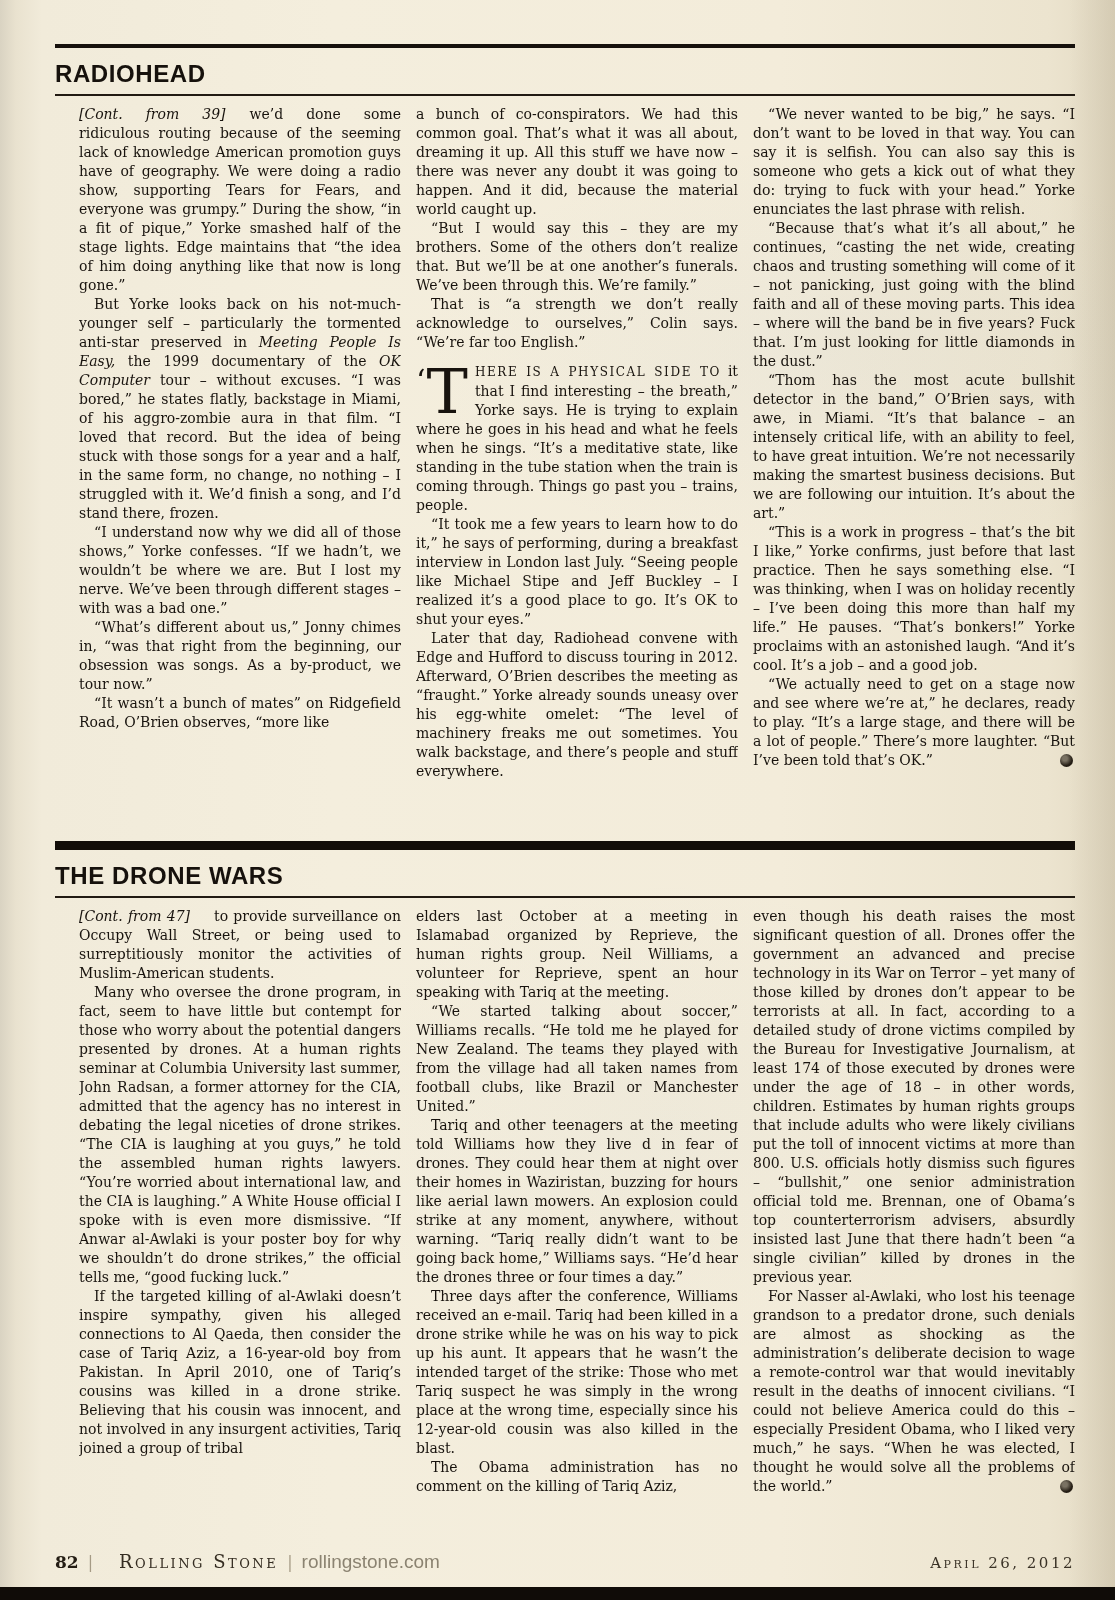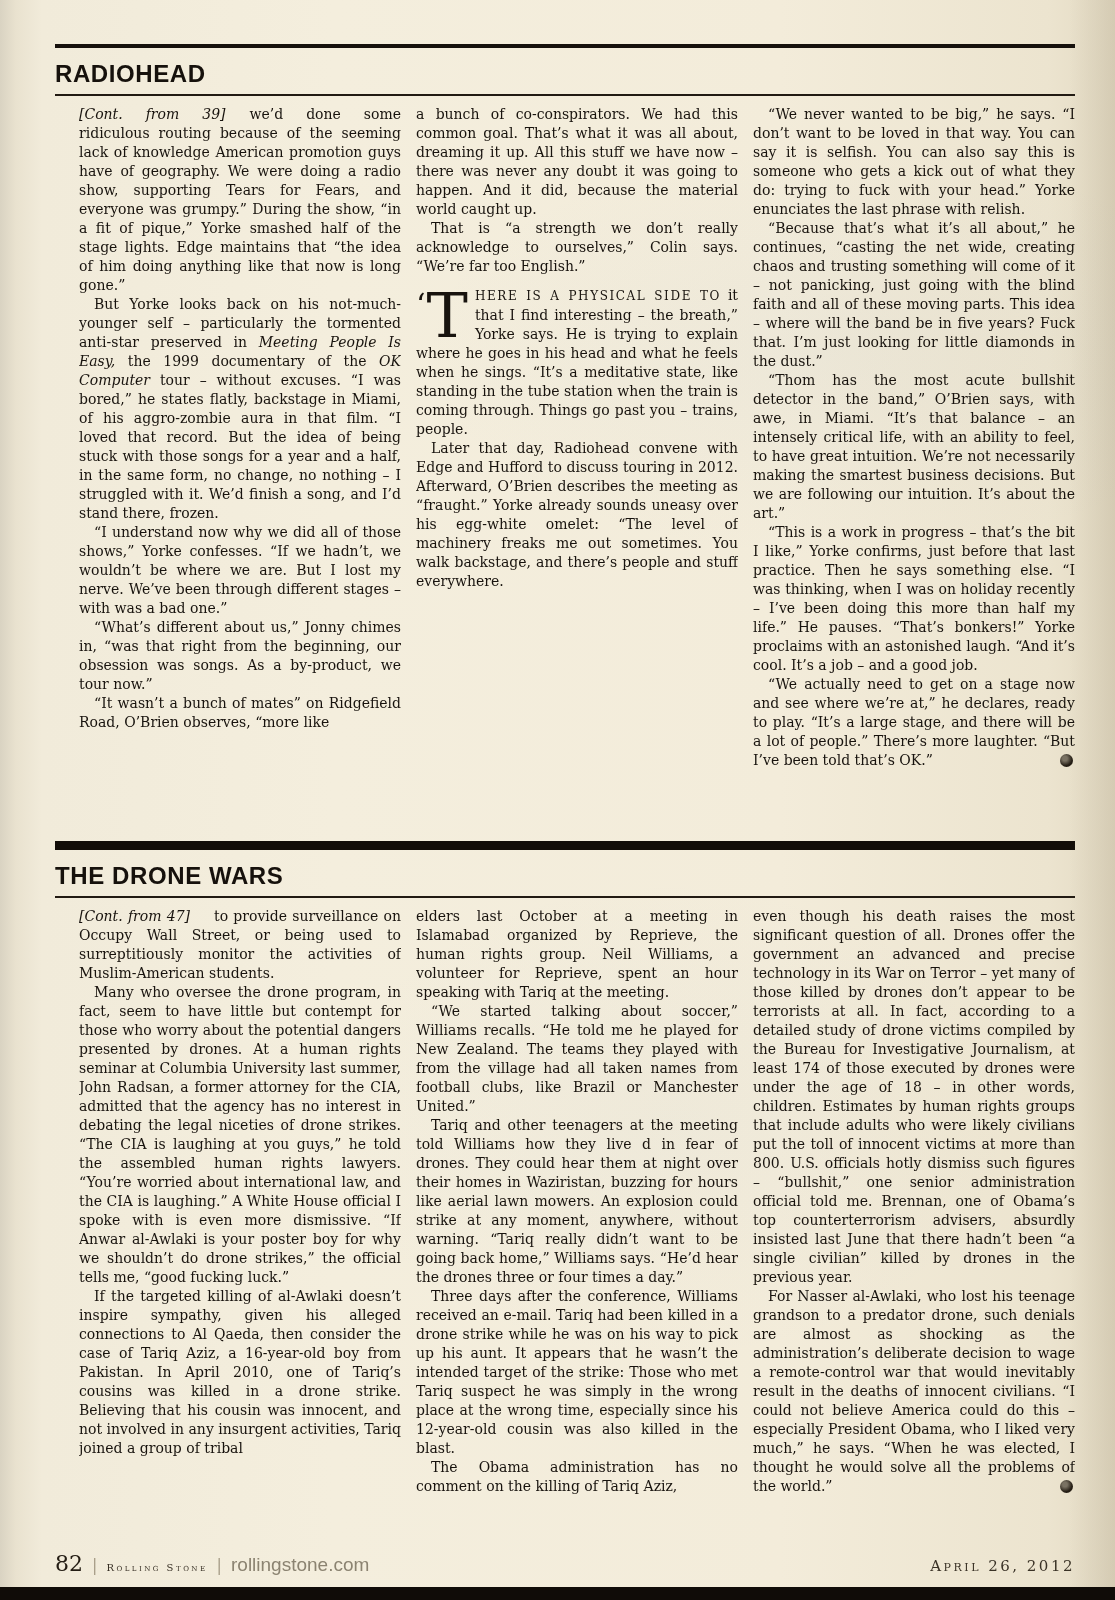--- a/index.html
+++ b/index.html
@@ -48,23 +48,23 @@
     position:absolute;right:2px;bottom:3px;width:13px;height:13px;border-radius:50%;
     background:radial-gradient(circle at 38% 35%, #7a7263 0 20%, #241d14 62%);
   }
   .divider{height:9px;background:#120d08;margin-top:30px;}
   .dw-block .section-title{margin-top:12px;}
   .page-footer{
     display:flex;justify-content:space-between;align-items:baseline;
     margin-top:16px;color:#2e2820;
   }
   .footer-left{display:flex;align-items:baseline;gap:9px;}
-  .pg-num{font-weight:normal;font-size:22px;color:#241d14;}
+  .pg-num{font-weight:bold;font-size:17px;color:#241d14;}
   .f-sep{color:#a59b85;font-size:16px;}
-  .mag-name{font-variant:small-caps;letter-spacing:2.5px;font-size:10px;color:#352d22;}
+  .mag-name{font-variant:small-caps;letter-spacing:2.5px;font-size:18px;color:#352d22;margin-left:17px;}
   .site{font-family:"Liberation Sans", sans-serif;font-size:19px;color:#8b8371;}
   .f-date{font-variant:small-caps;letter-spacing:2.5px;font-size:15px;color:#3a3226;}
   .bottom-bar{position:absolute;left:0;bottom:0;width:100%;height:13px;background:#100c08;}
 </style>
 </head>
 <body>
 
 <div class="page">
   <div class="content">
 
@@ -78,22 +78,24 @@
         <div class="col">
           <p><span class="cont">[Cont. from 39]</span><span>we’d done some ridiculous routing because of the seeming lack of knowledge American promotion guys have of geography. We were doing a radio show, supporting Tears for Fears, and everyone was grumpy.” During the show, “in a fit of pique,” Yorke smashed half of the stage lights. Edge maintains that “the idea of him doing anything like that now is long gone.”</span></p>
           <p class="ind"><span>But Yorke looks back on his not-much-younger self – particularly the tormented anti-star preserved in </span><em>Meeting People Is Easy,</em><span> the 1999 documentary of the </span><em>OK Computer</em><span> tour – without excuses. “I was bored,” he states flatly, backstage in Miami, of his aggro-zombie aura in that film. “I loved that record. But the idea of being stuck with those songs for a year and a half, in the same form, no change, no nothing – I struggled with it. We’d finish a song, and I’d stand there, frozen.</span></p>
           <p class="ind">“I understand now why we did all of those shows,” Yorke confesses. “If we hadn’t, we wouldn’t be where we are. But I lost my nerve. We’ve been through different stages – with was a bad one.”</p>
           <p class="ind">“What’s different about us,” Jonny chimes in, “was that right from the beginning, our obsession was songs. As a by-product, we tour now.”</p>
           <p class="ind">“It wasn’t a bunch of mates” on Ridgefield Road, O’Brien observes, “more like</p>
         </div>
 
         <div class="col">
           <p>a bunch of co-conspirators. We had this common goal. That’s what it was all about, dreaming it up. All this stuff we have now – there was never any doubt it was going to happen. And it did, because the material world caught up.</p>
+          <p class="ind">“But I would say this – they are my brothers. Some of the others don’t realize that. But we’ll be at one another’s funerals. We’ve been through this. We’re family.”</p>
           <p class="ind">That is “a strength we don’t really acknowledge to ourselves,” Colin says. “We’re far too English.”</p>
           <p class="dropcap-para"><span class="dropcap-wrap"><span class="dc-quote">‘</span><span class="dc-letter">T</span></span><span class="lead-caps">HERE IS A PHYSICAL SIDE TO</span> <span>it that I find interesting – the breath,” Yorke says. He is trying to explain where he goes in his head and what he feels when he sings. “It’s a meditative state, like standing in the tube station when the train is coming through. Things go past you – trains, people.</span></p>
+          <p class="ind">“It took me a few years to learn how to do it,” he says of performing, during a breakfast interview in London last July. “Seeing people like Michael Stipe and Jeff Buckley – I realized it’s a good place to go. It’s OK to shut your eyes.”</p>
           <p class="ind">Later that day, Radiohead convene with Edge and Hufford to discuss touring in 2012. Afterward, O’Brien describes the meeting as “fraught.” Yorke already sounds uneasy over his egg-white omelet: “The level of machinery freaks me out sometimes. You walk backstage, and there’s people and stuff everywhere.</p>
         </div>
 
         <div class="col">
           <p class="ind">“We never wanted to be big,” he says. “I don’t want to be loved in that way. You can say it is selfish. You can also say this is someone who gets a kick out of what they do: trying to fuck with your head.” Yorke enunciates the last phrase with relish.</p>
           <p class="ind">“Because that’s what it’s all about,” he continues, “casting the net wide, creating chaos and trusting something will come of it – not panicking, just going with the blind faith and all of these moving parts. This idea – where will the band be in five years? Fuck that. I’m just looking for little diamonds in the dust.”</p>
           <p class="ind">“Thom has the most acute bullshit detector in the band,” O’Brien says, with awe, in Miami. “It’s that balance – an intensely critical life, with an ability to feel, to have great intuition. We’re not necessarily making the smartest business decisions. But we are following our intuition. It’s about the art.”</p>
           <p class="ind">“This is a work in progress – that’s the bit I like,” Yorke confirms, just before that last practice. Then he says something else. “I was thinking, when I was on holiday recently – I’ve been doing this more than half my life.” He pauses. “That’s bonkers!” Yorke proclaims with an astonished laugh. “And it’s cool. It’s a job – and a good job.</p>
           <p class="ind last"><span>“We actually need to get on a stage now and see where we’re at,” he declares, ready to play. “It’s a large stage, and there will be a lot of people.” There’s more laughter. “But I’ve been told that’s OK.”</span><span class="endmark"></span></p>
         </div>

